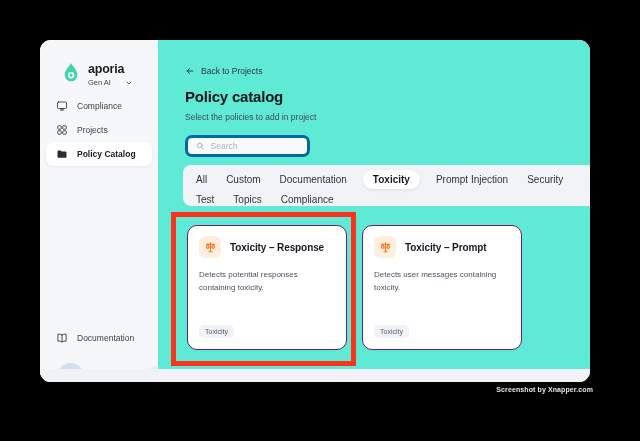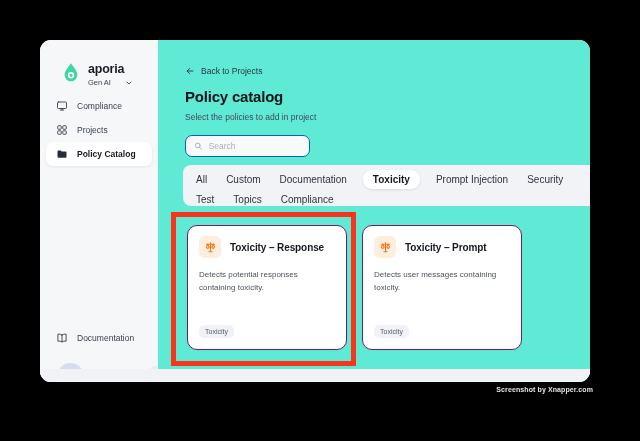--- a/index.html
+++ b/index.html
@@ -35,21 +35,21 @@
 
   
   .main { position:absolute; left:118px; top:0; right:0; bottom:0; background:#5eead4; }
   .back-link { position:absolute; left:27px; top:26px; display:flex; align-items:center;
     gap:6px; font-size:8.5px; color:#2e3440; cursor:pointer; }
   .page-title { position:absolute; left:27px; top:48px; font-size:15px; font-weight:bold;
     color:#10141c; letter-spacing:-.2px; }
   .page-subtitle { position:absolute; left:27px; top:72px; font-size:8.5px; color:#434958; }
 
   .search-box { position:absolute; left:27px; top:95px; width:125px; height:22px;
-    background:#f8f9fb; border:1px solid #0369a1; border-radius:7px;
+    background:#f8f9fb; border:3px solid #0369a1; border-radius:7px;
     display:flex; align-items:center; gap:6px; padding:0 8px; }
   .search-box input { border:none; outline:none; background:transparent; width:100%;
     font-size:8.5px; color:#3a4150; font-family:inherit; }
   .search-box input::placeholder { color:#aab0bd; }
 
   .tabs { position:absolute; left:25px; top:125px; right:0; height:41px;
     background:#f2f3f7; border-radius:8px 0 0 8px;
     display:flex; flex-wrap:wrap; align-content:flex-start;
     column-gap:13px; row-gap:1px; padding:5px 10px; }
   .tab { font-size:10px; color:#2e333e; padding:4px 3px; border-radius:9px;

